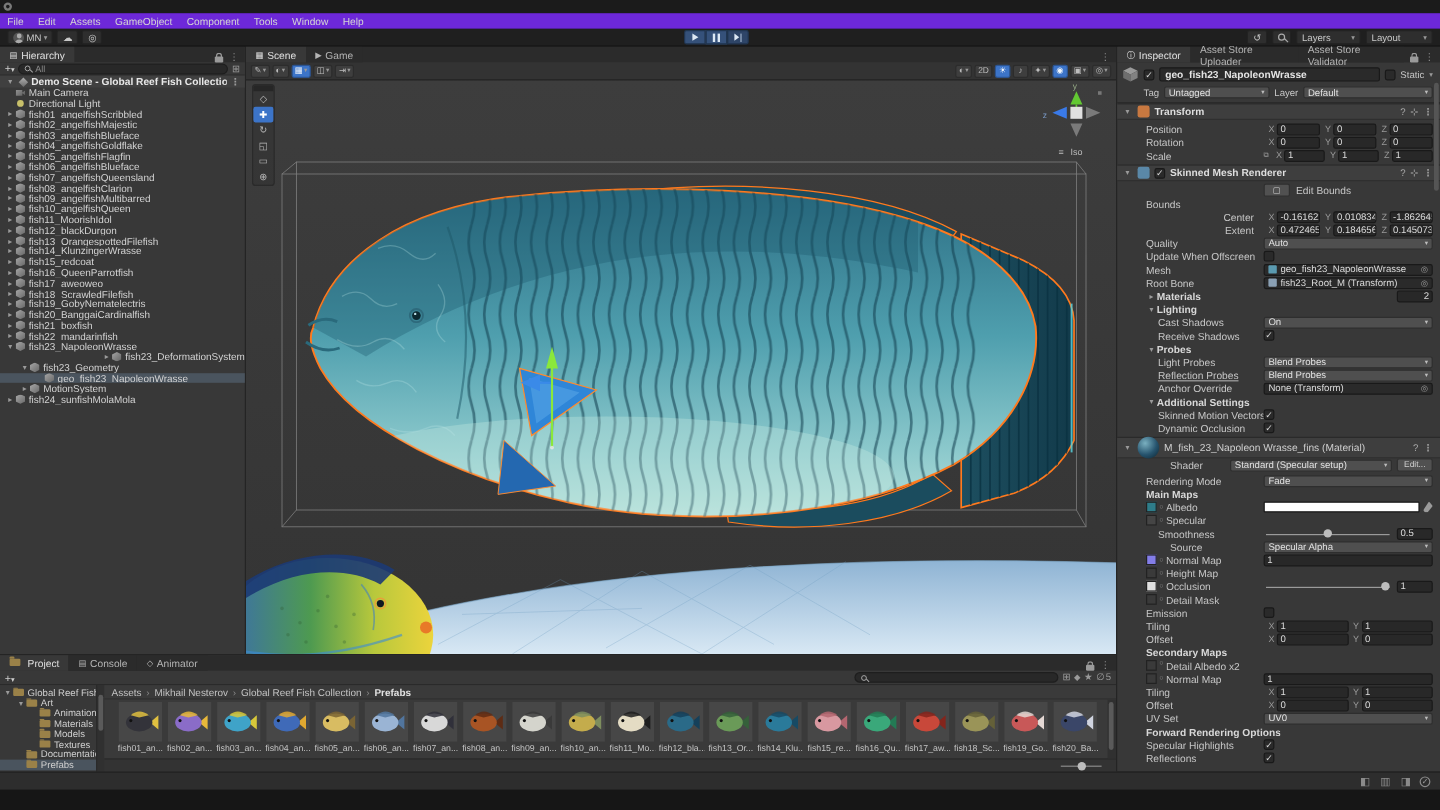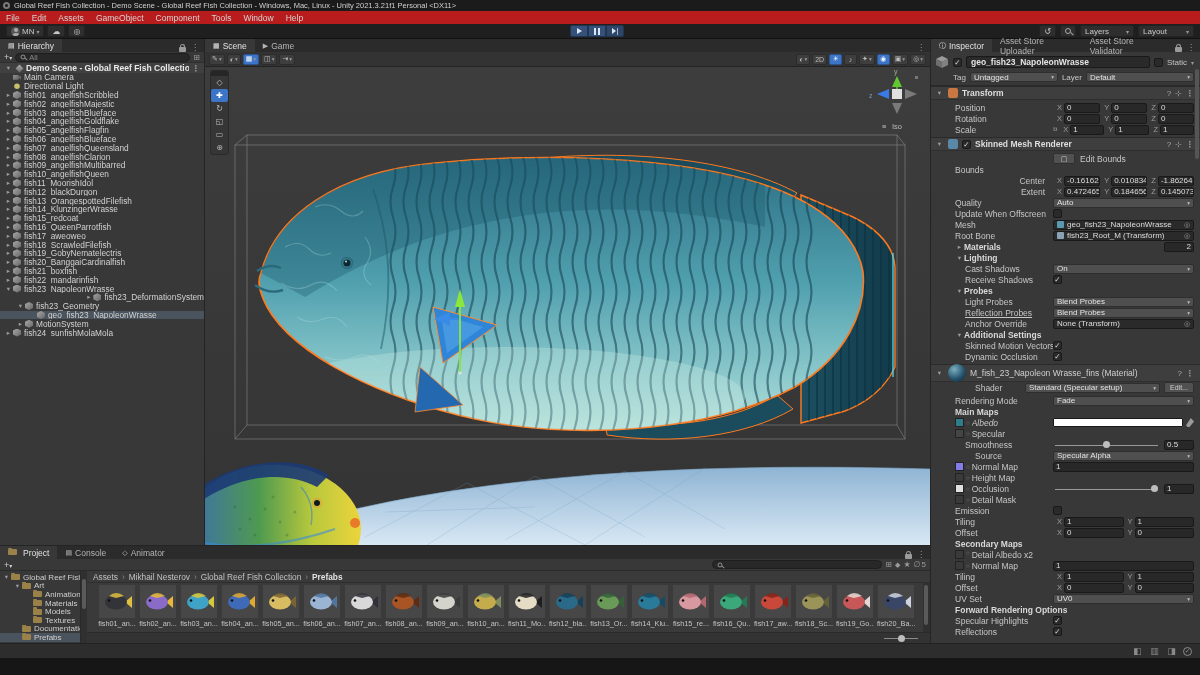--- a/index.html
+++ b/index.html
@@ -6,21 +6,21 @@
   html,body { width:1200px; height:675px; background:#161616; overflow:hidden;
     font-family:"Liberation Sans","DejaVu Sans",sans-serif; }
   #root { position:absolute; inset:0; width:1200px; height:675px; color:#c8c8c8; }
 
   
   #titlebar { position:absolute; left:0; top:0; width:1200px; height:11px; background:#1b1b1b;
     display:flex; align-items:center; font-size:7.5px; color:#cfcfcf; padding-left:3px; }
   #titlebar .appicon { width:7px; height:7px; border-radius:50%; background:#7a7a7a;
     margin-right:4px; position:relative; }
   #titlebar .appicon::after{ content:''; position:absolute; inset:2px; border-radius:50%; background:#1b1b1b; }
-  #menubar { position:absolute; left:0; top:11px; width:1200px; height:13px; background:#b91c1c;
+  #menubar { position:absolute; left:0; top:11px; width:1200px; height:13px; background:#6d28d9;
     display:flex; align-items:center; font-size:8.5px; color:#d4d4d4; }
   #menubar .mitem { padding:0 6px; height:13px; display:flex; align-items:center; }
   #toolbar { position:absolute; left:0; top:24px; width:1200px; height:15px; background:#1f1f1f;
     border-bottom:1px solid #111; display:flex; align-items:center; font-size:8px; }
   .tbgroup { display:flex; align-items:center; gap:3px; }
   #tb-left { margin-left:6px;justify-content:flex-end; }
   #tb-center { position:absolute; left:570px; display:flex; }
   #tb-right { position:absolute; right:6px; display:flex; gap:4px; align-items:center; }
   .tbbtn { height:12px; background:#2e2e2e; border:1px solid #222; border-radius:2px;
     display:flex; align-items:center; padding:0 4px; color:#c8c8c8; gap:2px; }
@@ -162,21 +162,20 @@
   .kebab { color:#9a9a9a; font-size:8px; }
   svg text { font-family:"Liberation Sans","DejaVu Sans",sans-serif; }
 </style>
 </head>
 <body>
 
 <div id="root">
 
   <div id="titlebar">
     <span class="appicon"></span>
-    <span>Global Reef Fish Collection - Demo Scene - Global Reef Fish Collection - Windows, Mac, Linux - Unity 2021.3.21f1 Personal &lt;DX11&gt;</span>
   </div>
 
   <div id="menubar">
       <div class="mitem">File</div>
       <div class="mitem">Edit</div>
       <div class="mitem">Assets</div>
       <div class="mitem">GameObject</div>
       <div class="mitem">Component</div>
       <div class="mitem">Tools</div>
       <div class="mitem">Window</div>
@@ -885,21 +884,21 @@
               <span class="ilabel">Rendering Mode</span>
               <span class="dd">
                 <span class="val">Fade</span>
                 <span class="caret">▾</span>
               </span>
             </div>
             <div class="irow">
               <span class="ilabel b" style="width: auto;">Main Maps</span>
             </div>
             <div class="irow">
-              <span style="display: flex; align-items: center; width: 98px; min-width: 98px; font-style: italic;">
+              <span style="display: flex; align-items: center; width: 98px; min-width: 98px;">
                 <span class="thumb" style="background: rgb(46, 125, 138);"></span>
                 <span class="radio">○</span>
                 <span class="ilabel" style="width: 78px; min-width: 78px;">Albedo</span>
               </span>
               <span class="colorbar" style="background: rgb(255, 255, 255);"></span>
               <span class="dropper"></span>
             </div>
             <div class="irow">
               <span style="display: flex; align-items: center; width: 98px; min-width: 98px;">
                 <span class="thumb" style="background: rgb(69, 69, 69);"></span>

